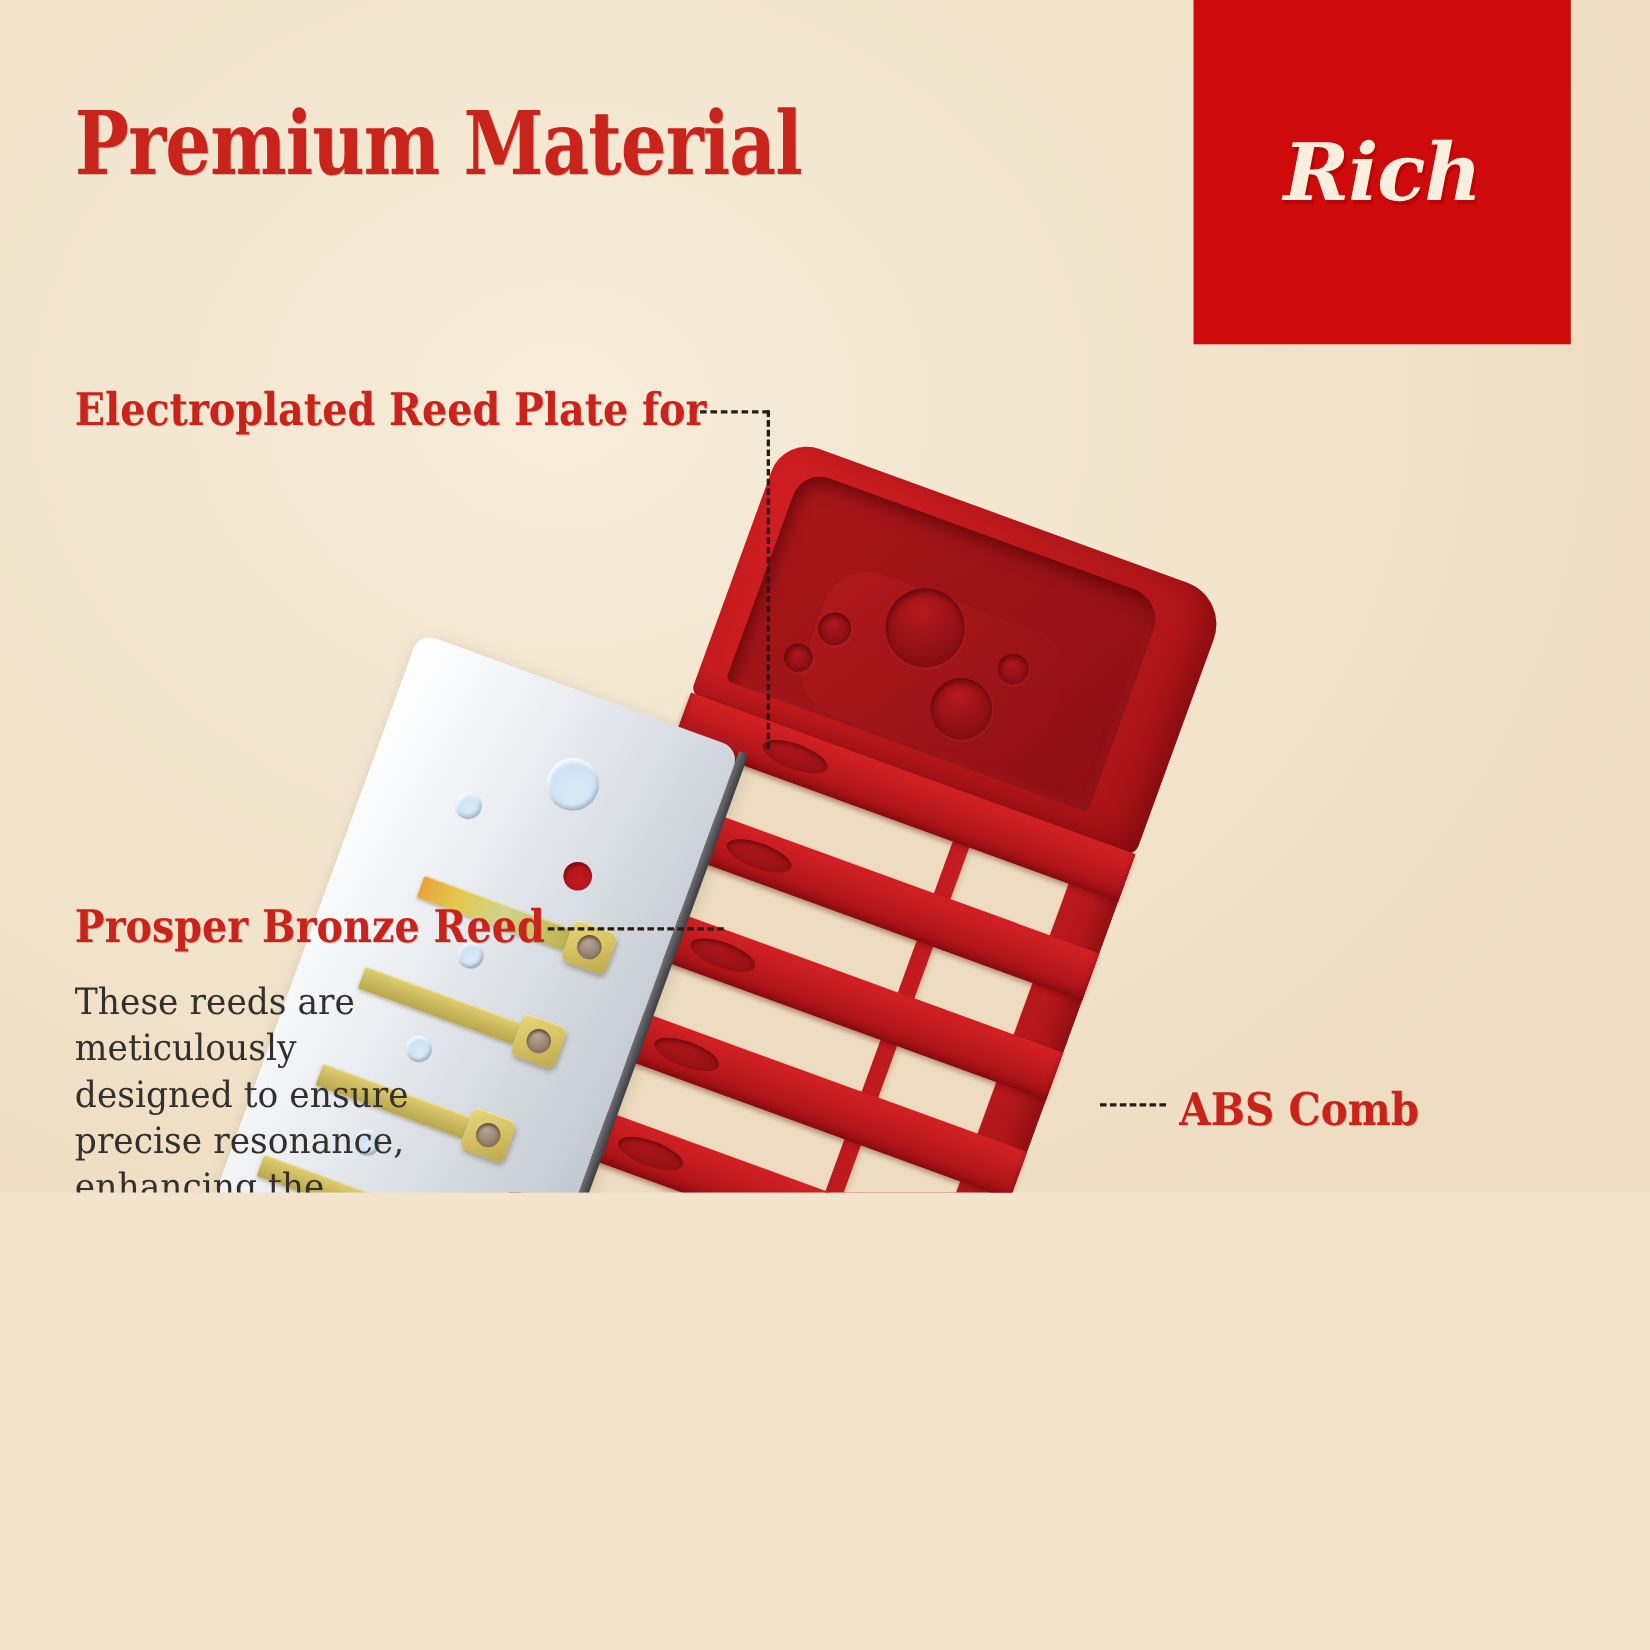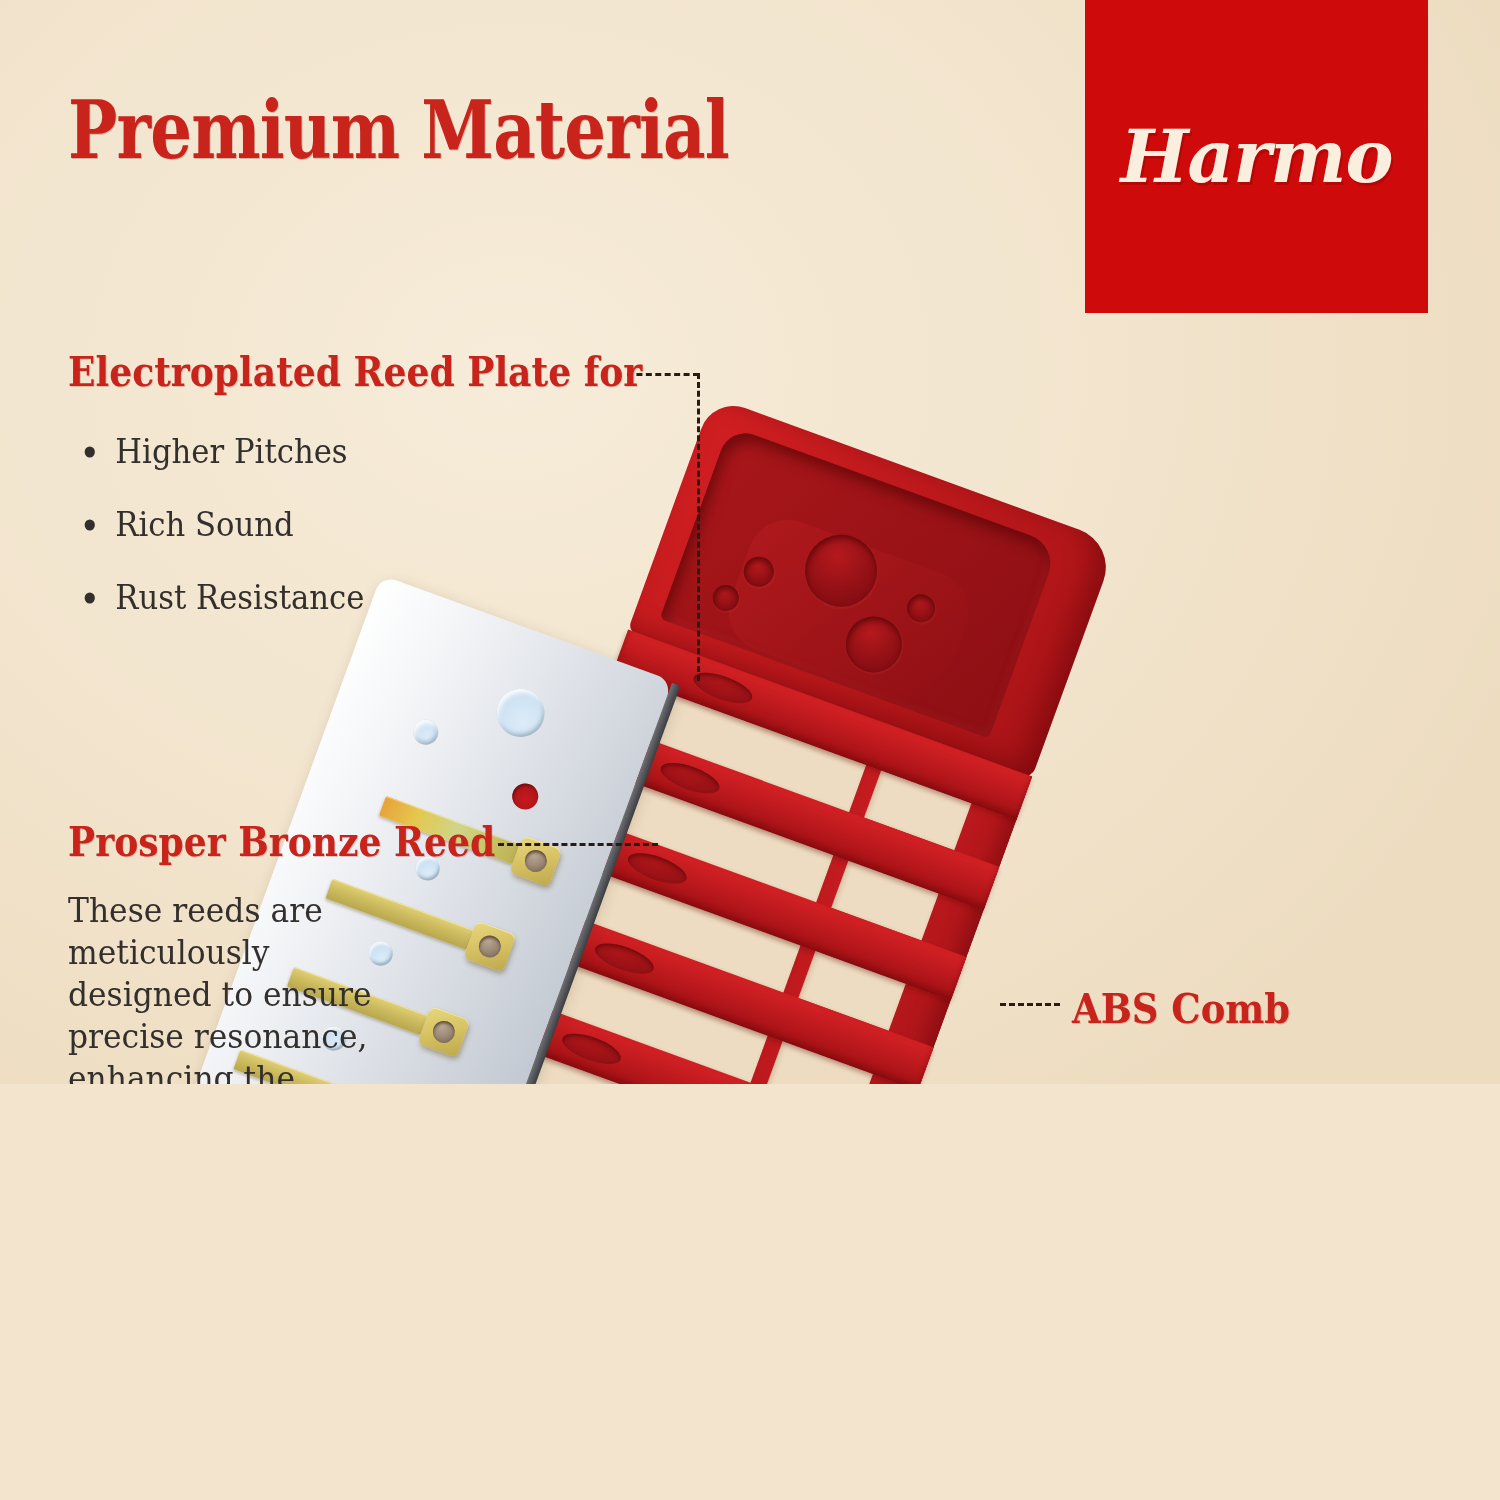--- a/index.html
+++ b/index.html
@@ -357,28 +357,23 @@
   </div>
 
   <div class="lead lead-h" id="lead1-h"></div>
   <div class="lead lead-v" id="lead1-v"></div>
   <div class="lead lead-h" id="lead2-h"></div>
   <div class="lead lead-h" id="lead3-h"></div>
 
   <div class="title">Premium Material</div>
 
   <div class="logo-box">
-    <div class="logo-word">Harmo</div>
+    <div class="logo-word">Rich</div>
   </div>
 
   <div class="ch" id="h-reedplate">Electroplated Reed Plate for</div>
-  <ul class="blist" id="list-reedplate">
-    <li><span class="dot"></span><span>Higher Pitches</span></li>
-    <li><span class="dot"></span><span>Rich Sound</span></li>
-    <li><span class="dot"></span><span>Rust Resistance</span></li>
-  </ul>
 
   <div class="ch" id="h-bronze">Prosper Bronze Reed</div>
   <div id="para-bronze">These reeds are meticulously designed to ensure precise resonance, enhancing the harmonica's pitch accuracy</div>
 
   <div class="ch" id="h-abs">ABS Comb</div>
 
 </div>
 
 </body></html>

